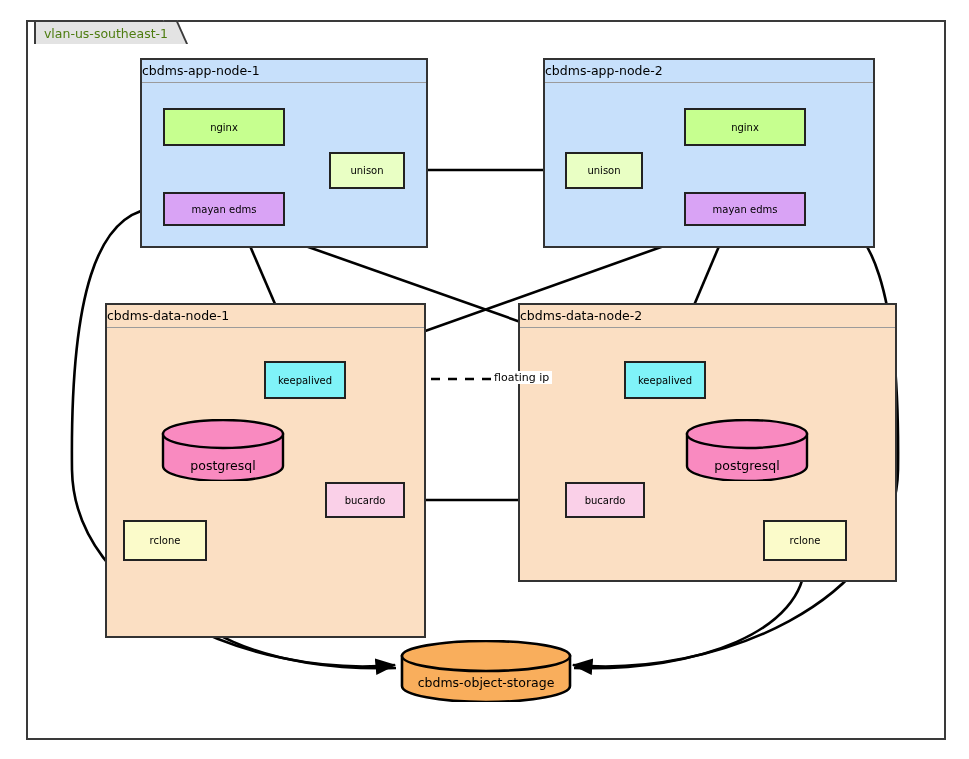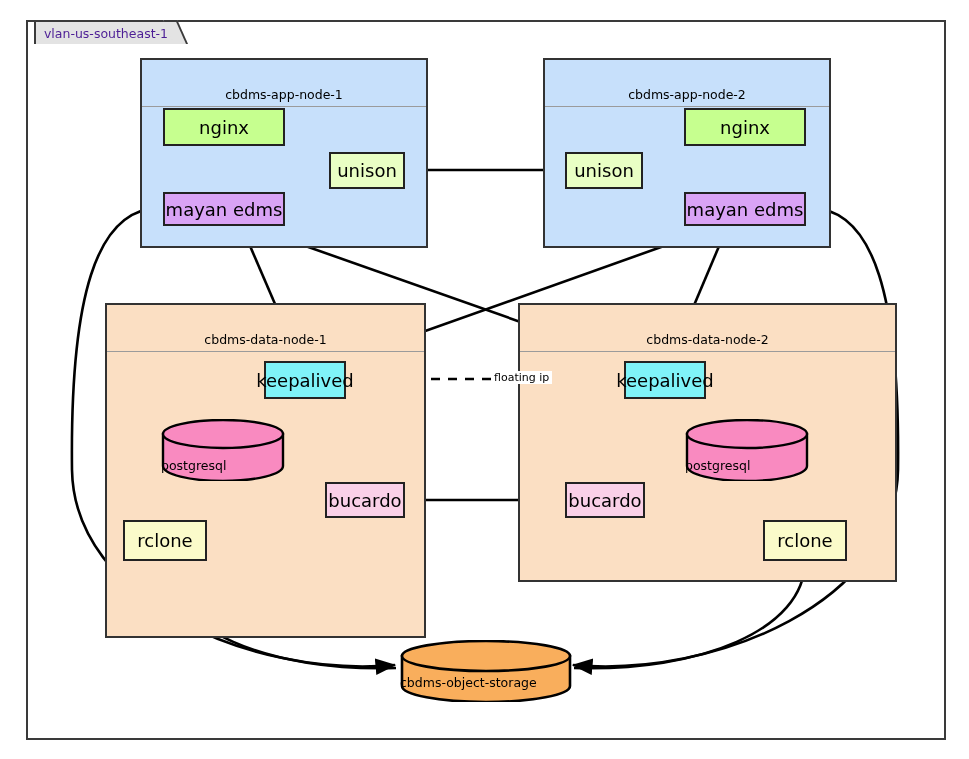--- a/index.html
+++ b/index.html
@@ -1,30 +1,30 @@
 <!DOCTYPE html>
 <html><head>
 <meta charset="utf-8">
 <style>
   html,body{margin:0;padding:0;background:#ffffff;}
   body{width:969px;height:759px;font-family:"DejaVu Sans","Liberation Sans",sans-serif;}
   #canvas{position:relative;width:969px;height:759px;overflow:hidden;background:#fff;}
   svg#wires{position:absolute;left:0;top:0;width:969px;height:759px;pointer-events:none;}
   .vlan-frame{position:absolute;border:2px solid #3a3a3a;background:transparent;}
   .vlan-tab{position:absolute;border:2px solid #3a3a3a;background:#e3e3e3;
-    display:flex;align-items:center;justify-content:center;font-size:12.5px;color:#4c1d95;}
+    display:flex;align-items:center;justify-content:center;font-size:12.5px;color:#4d7c0f;}
   .vlan-tab-slant{position:absolute;background:#e3e3e3;border-top:2px solid #3a3a3a;
     border-right:2px solid #3a3a3a;transform:skewX(24deg);transform-origin:bottom left;}
   .node{position:absolute;border:2px solid #333;box-sizing:border-box;}
   .node-title{position:absolute;left:0;right:0;top:0;height:22px;line-height:22px;
-    text-align:center;font-size:12.5px;color:#000;border-bottom:1px solid #9b9b9b;margin-top:24px;}
+    text-align:left;font-size:12.5px;color:#000;border-bottom:1px solid #9b9b9b;}
   .box{position:absolute;border:2px solid #222;box-sizing:border-box;display:flex;
-    align-items:center;justify-content:center;font-size:18px;color:#000;text-align:center;}
+    align-items:center;justify-content:center;font-size:10px;color:#000;text-align:center;}
   .cyl{position:absolute;}
-  .cyl .cyl-label{position:absolute;left:0;right:0;bottom:8px;
+  .cyl .cyl-label{position:absolute;left:0;right:0;bottom:8px;text-align:center;
     font-size:12.5px;color:#000;z-index:3;}
   .edge-label{position:absolute;font-size:11px;color:#000;background:#fff;
     padding:0 3px;white-space:nowrap;}
 </style>
 </head>
 <body>
 
 <div id="canvas">
 
   <div class="vlan-frame" style="left:26px;top:20px;width:916px;height:716px;"></div>
@@ -81,21 +81,21 @@
   <div class="box" style="left:163px;top:108px;width:122px;height:38px;background:#c6ff8f;">
     <span>nginx</span>
   </div>
   <div class="box" style="left:329px;top:152px;width:76px;height:37px;background:#e9ffc4;">
     <span>unison</span>
   </div>
   <div class="box" style="left:163px;top:192px;width:122px;height:34px;background:#d9a3f5;">
     <span>mayan edms</span>
   </div>
 
-  <div class="node" style="left:543px;top:58px;width:288px;height:190px;background:#c7e0fb;text-decoration:underline;">
+  <div class="node" style="left:543px;top:58px;width:332px;height:190px;background:#c7e0fb;text-decoration:underline;">
     <div class="node-title">cbdms-app-node-2</div>
   </div>
   <div class="box" style="left:684px;top:108px;width:122px;height:38px;background:#c6ff8f;">
     <span>nginx</span>
   </div>
   <div class="box" style="left:565px;top:152px;width:78px;height:37px;background:#e9ffc4;">
     <span>unison</span>
   </div>
   <div class="box" style="left:684px;top:192px;width:122px;height:34px;background:#d9a3f5;">
     <span>mayan edms</span>
@@ -138,21 +138,21 @@
   </div>
   <div class="box" style="left:565px;top:482px;width:80px;height:36px;background:#fad0e8;">
     <span>bucardo</span>
   </div>
   <div class="box" style="left:763px;top:520px;width:84px;height:41px;background:#fbfbca;">
     <span>rclone</span>
   </div>
 
   <div class="edge-label" style="left:455px;top:371px;margin-left:36px;">floating ip</div>
 
-  <div class="cyl" style="left:400px;top:640px;width:172px;height:62px;padding-left:8px;">
+  <div class="cyl" style="left:400px;top:640px;width:172px;height:62px;">
     <svg width="172" height="62" viewBox="0 0 172 62" style="position:absolute;left:0;top:0;">
       <path d="M2,16 L2,46 A84,16 0 0 0 170,46 L170,16 Z" fill="#f9ae5c" stroke="#000" stroke-width="2.6"></path>
       <ellipse cx="86" cy="16" rx="84" ry="15" fill="#f9ae5c" stroke="#000" stroke-width="2.6"></ellipse>
     </svg>
     <div class="cyl-label" style="bottom:12px;">cbdms-object-storage</div>
   </div>
 
 </div>
 
 </body></html>

